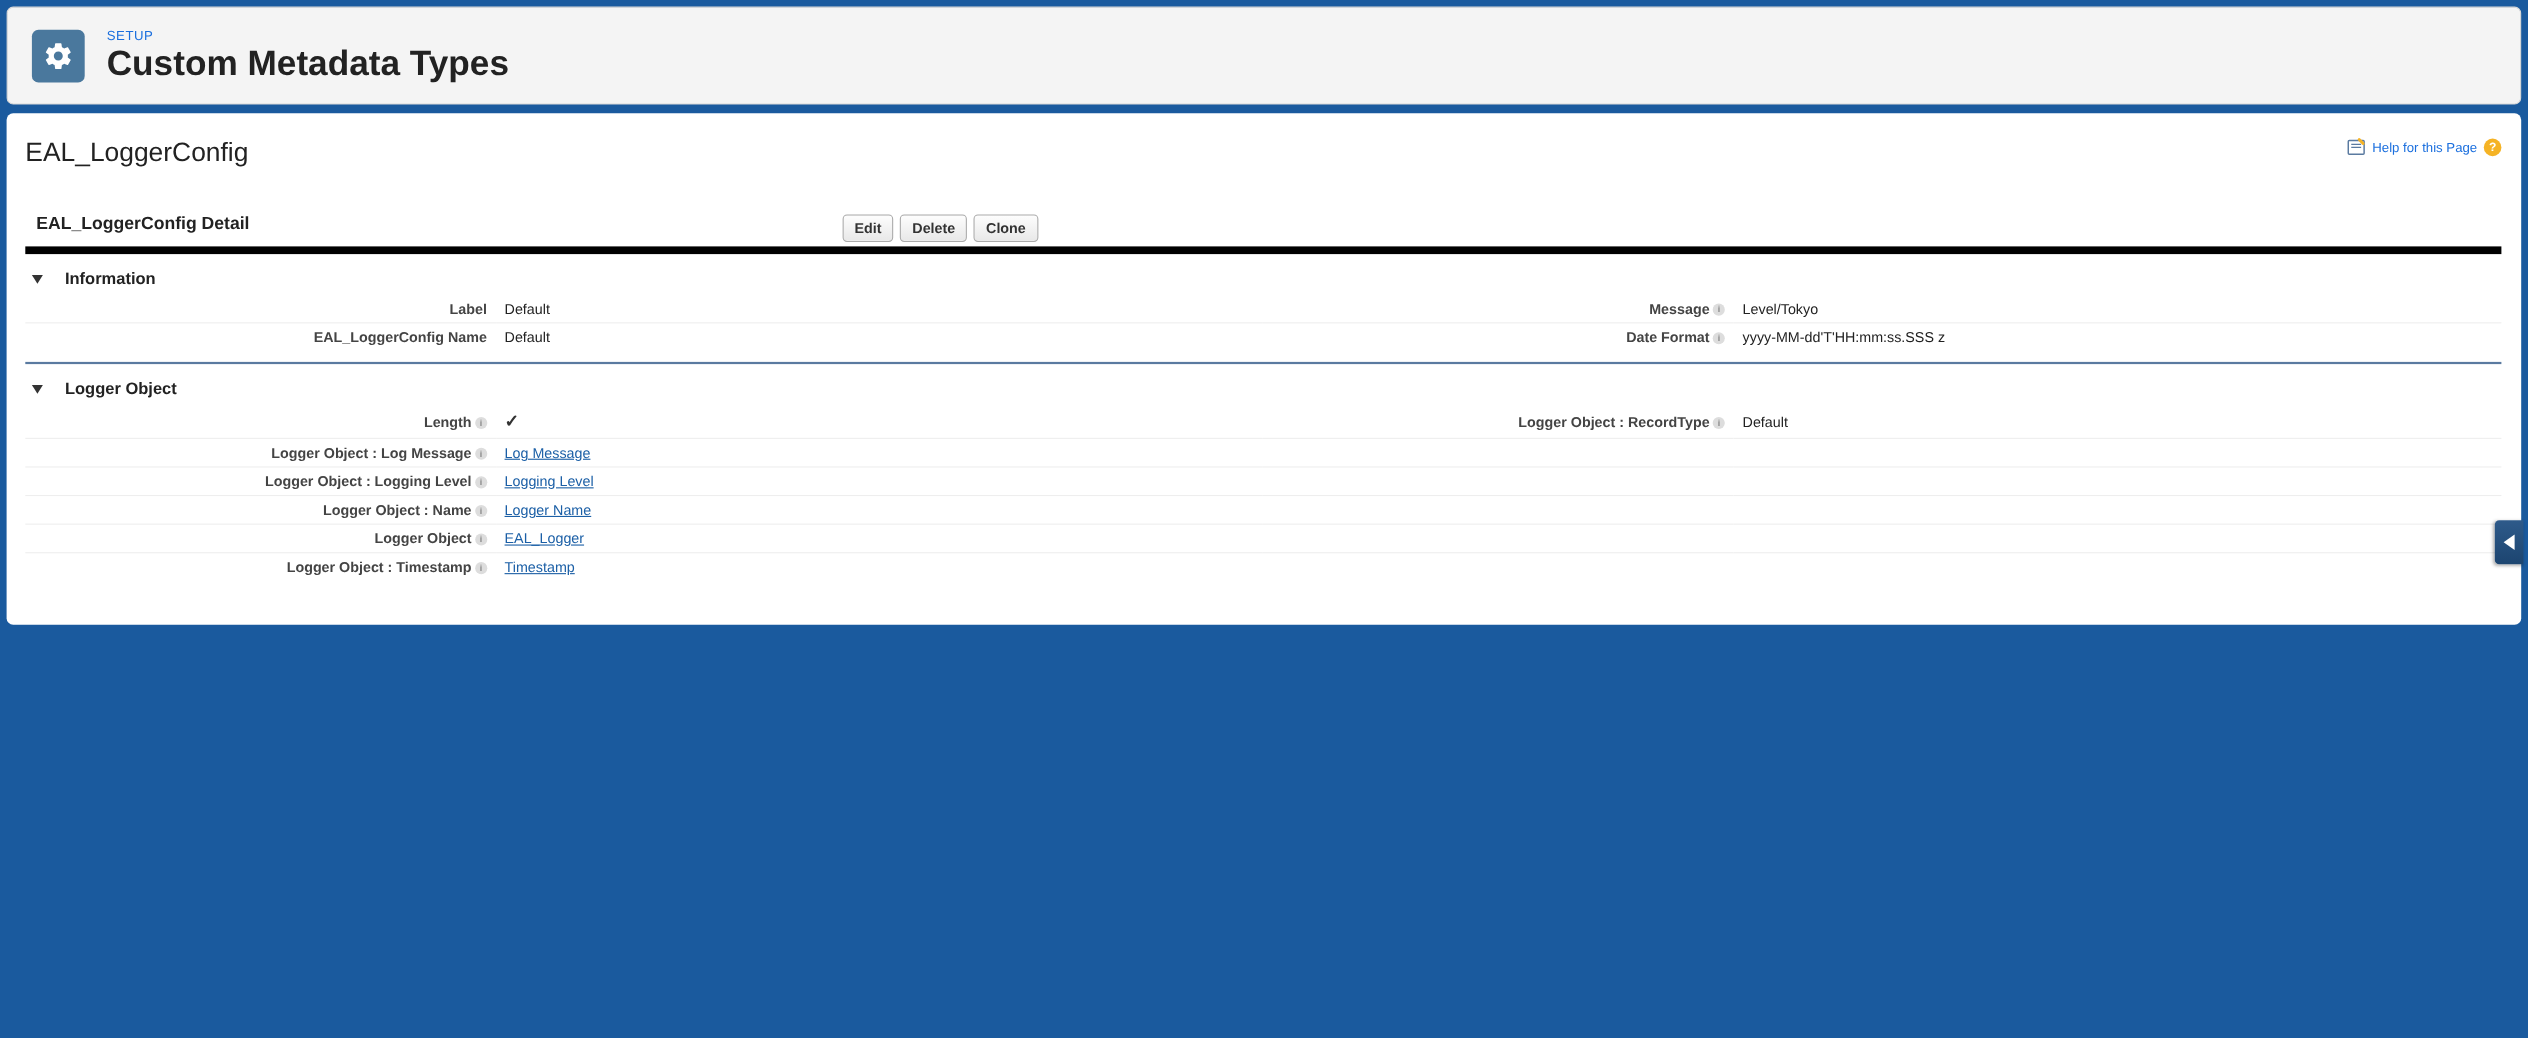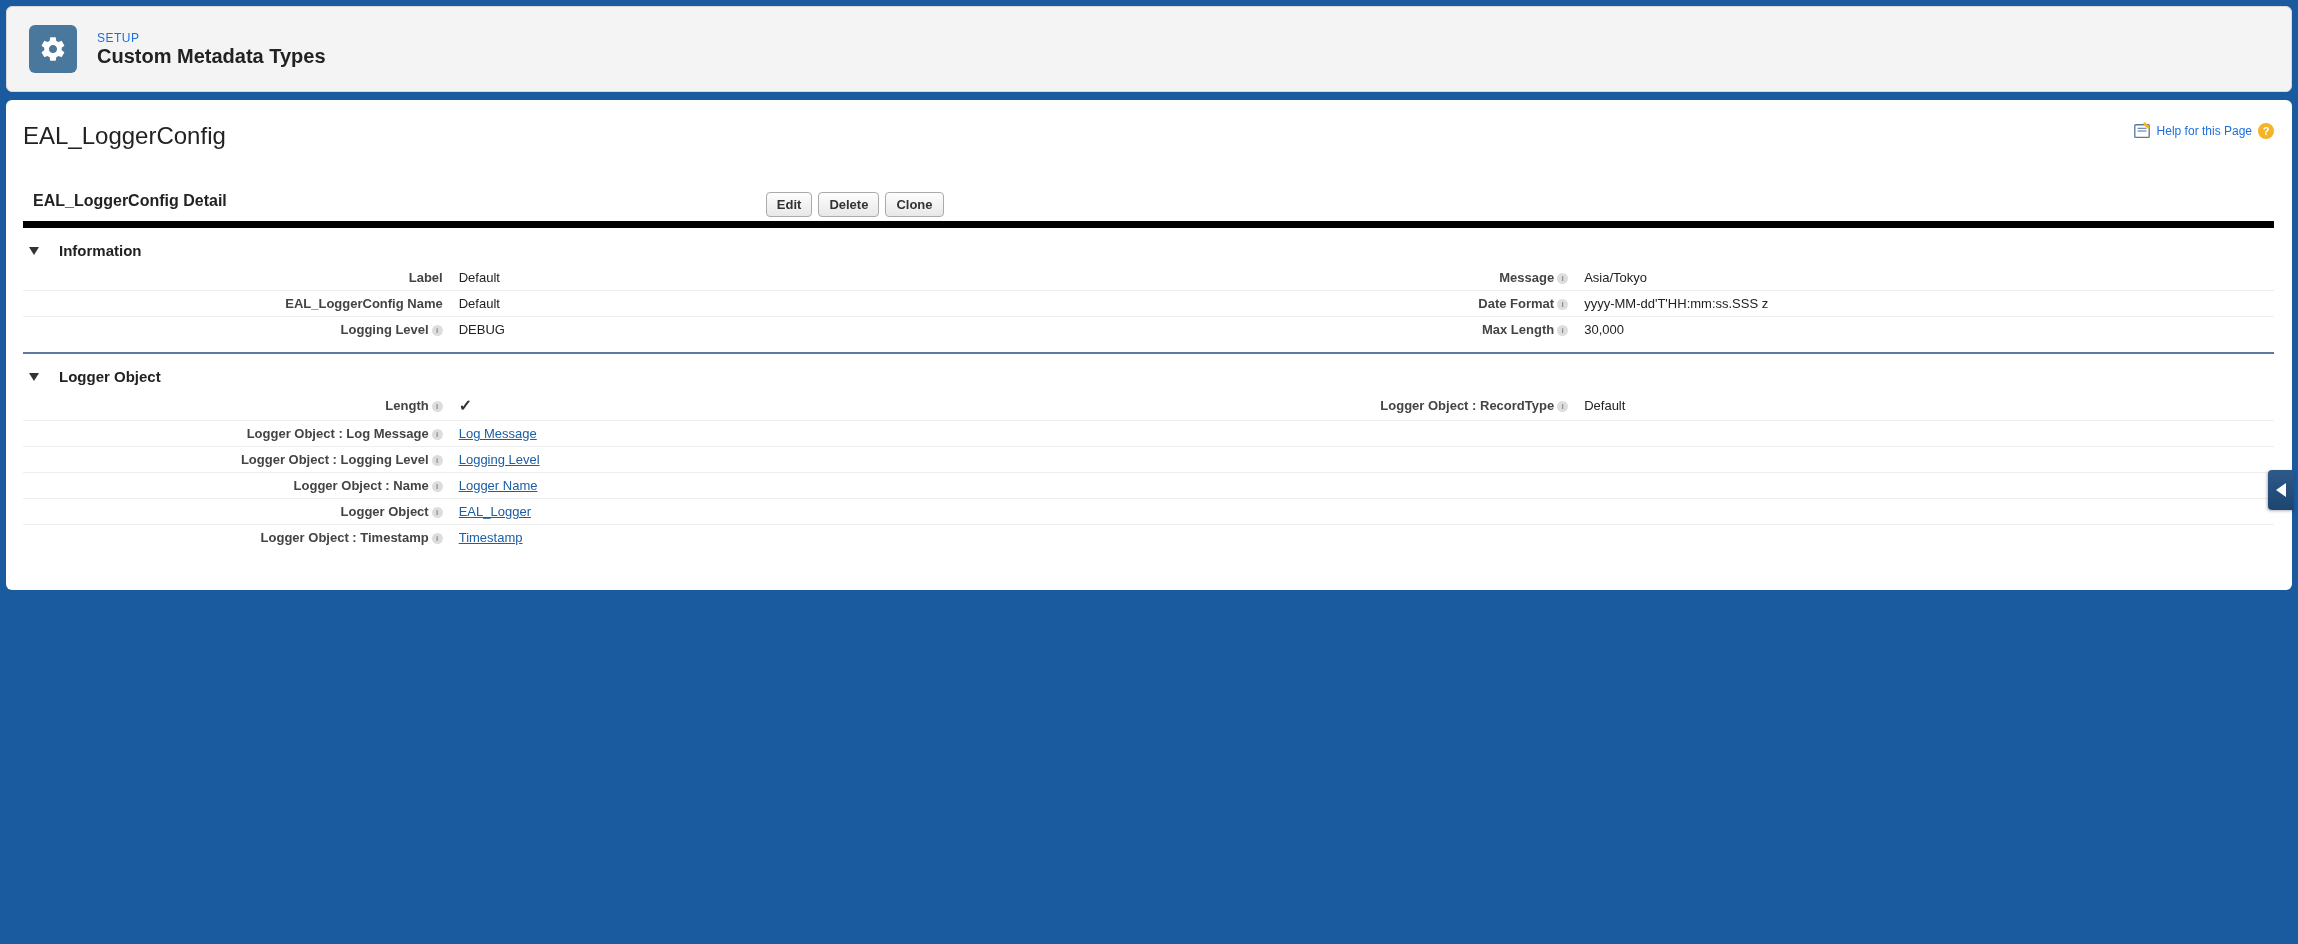--- a/index.html
+++ b/index.html
@@ -21,21 +21,21 @@
     margin-bottom: 8px;
   }
   .header-icon {
     width: 48px; height: 48px;
     background: #4a789d;
     border-radius: 6px;
     display: flex; align-items: center; justify-content: center;
   }
   .header-icon svg { width: 28px; height: 28px; fill: #fff; }
   .header-text .setup { color: #1b6fde; font-size: 12px; letter-spacing: .5px; font-weight: 500; }
-  .header-text .title { font-size: 20px; font-weight: bold; color: #222; }
+  .header-text .title { font-size: 32px; font-weight: bold; color: #222; }
 
   .main-card {
     background: #fff;
     border-radius: 6px;
     padding: 22px 18px 40px 17px;
     position: relative;
   }
   .page-top { display: flex; justify-content: space-between; align-items: flex-start; }
   .page-title { font-size: 24px; color: #222; font-weight: 400; }
   .help-link { display: flex; align-items: center; gap: 6px; color: #1b6fde; font-size: 12px; text-decoration: none; }
@@ -167,33 +167,27 @@
         <col class="col-lbl">
         <col class="col-val">
         <col class="col-lbl">
         <col class="col-val">
       </colgroup>
     <tbody>
         <tr>
       <td class="label-cell"><span>Label</span></td>
       <td class="val-cell"><span>Default</span></td>
       <td class="label-cell"><span>Message</span><span class="info-dot">i</span></td>
-      <td class="val-cell"><span>Asia/Tokyo</span></td>
+      <td class="val-cell"><span>Level/Tokyo</span></td>
     </tr>
     <tr>
       <td class="label-cell"><span>EAL_LoggerConfig Name</span></td>
       <td class="val-cell"><span>Default</span></td>
       <td class="label-cell"><span>Date Format</span><span class="info-dot">i</span></td>
       <td class="val-cell"><span>yyyy-MM-dd'T'HH:mm:ss.SSS z</span></td>
-    </tr>
-    <tr>
-      <td class="label-cell"><span>Logging Level</span><span class="info-dot">i</span></td>
-      <td class="val-cell"><span>DEBUG</span></td>
-      <td class="label-cell"><span>Max Length</span><span class="info-dot">i</span></td>
-      <td class="val-cell"><span>30,000</span></td>
     </tr>
   </tbody>
     </table>
 
   <div class="section-divider"></div>
 
   <div class="section-head">
     <span class="triangle-down"></span>
     <span>Logger Object</span>
   </div>

